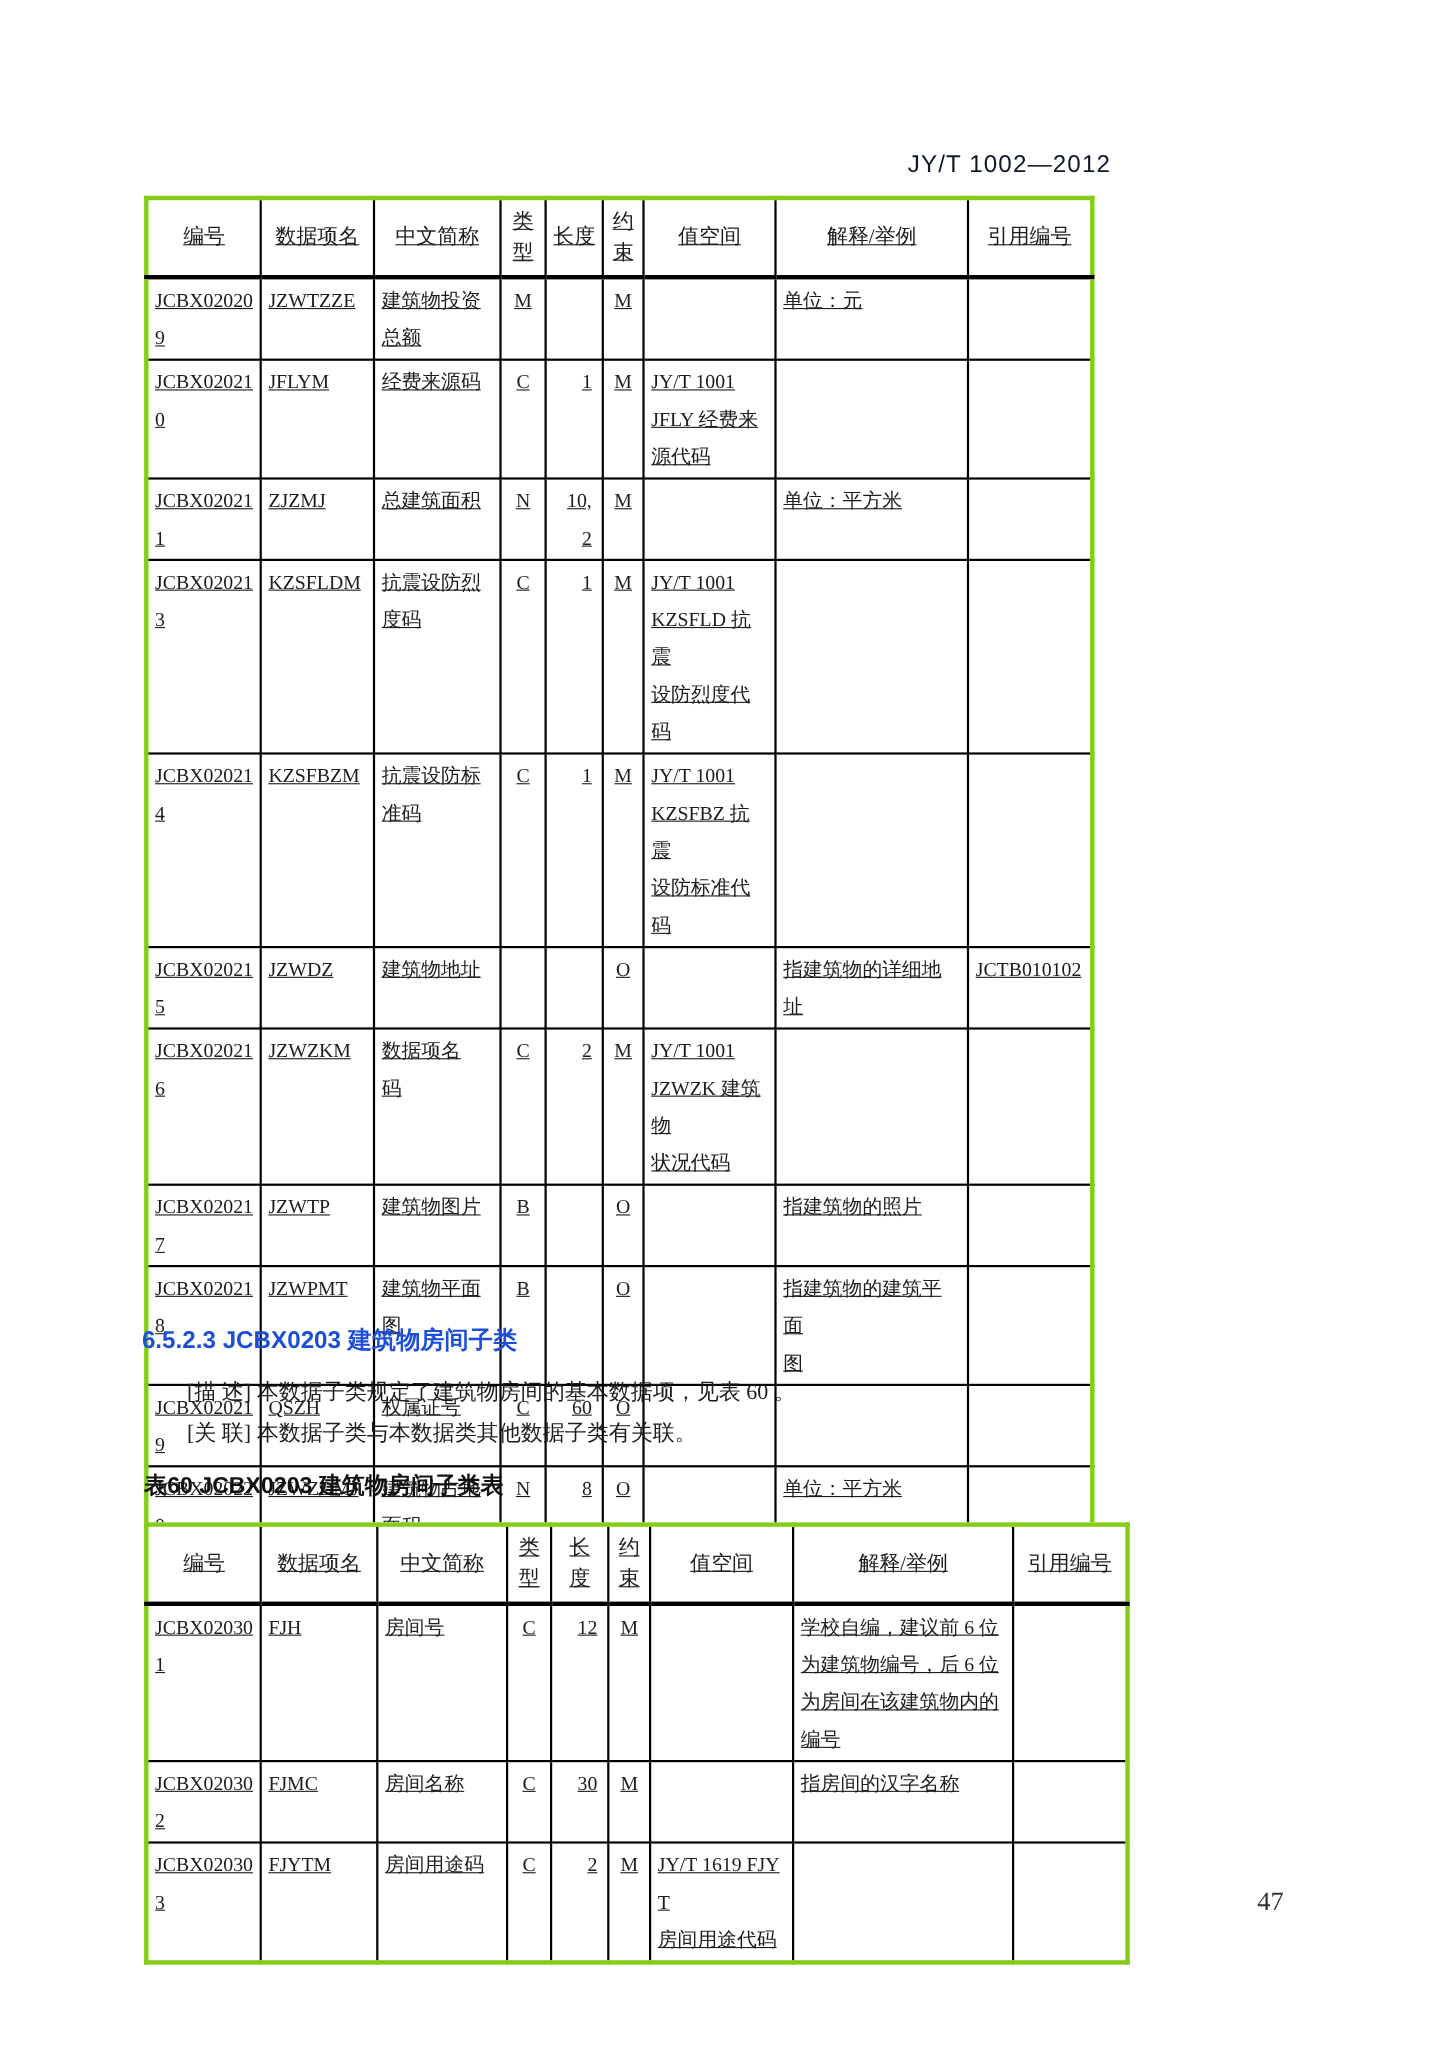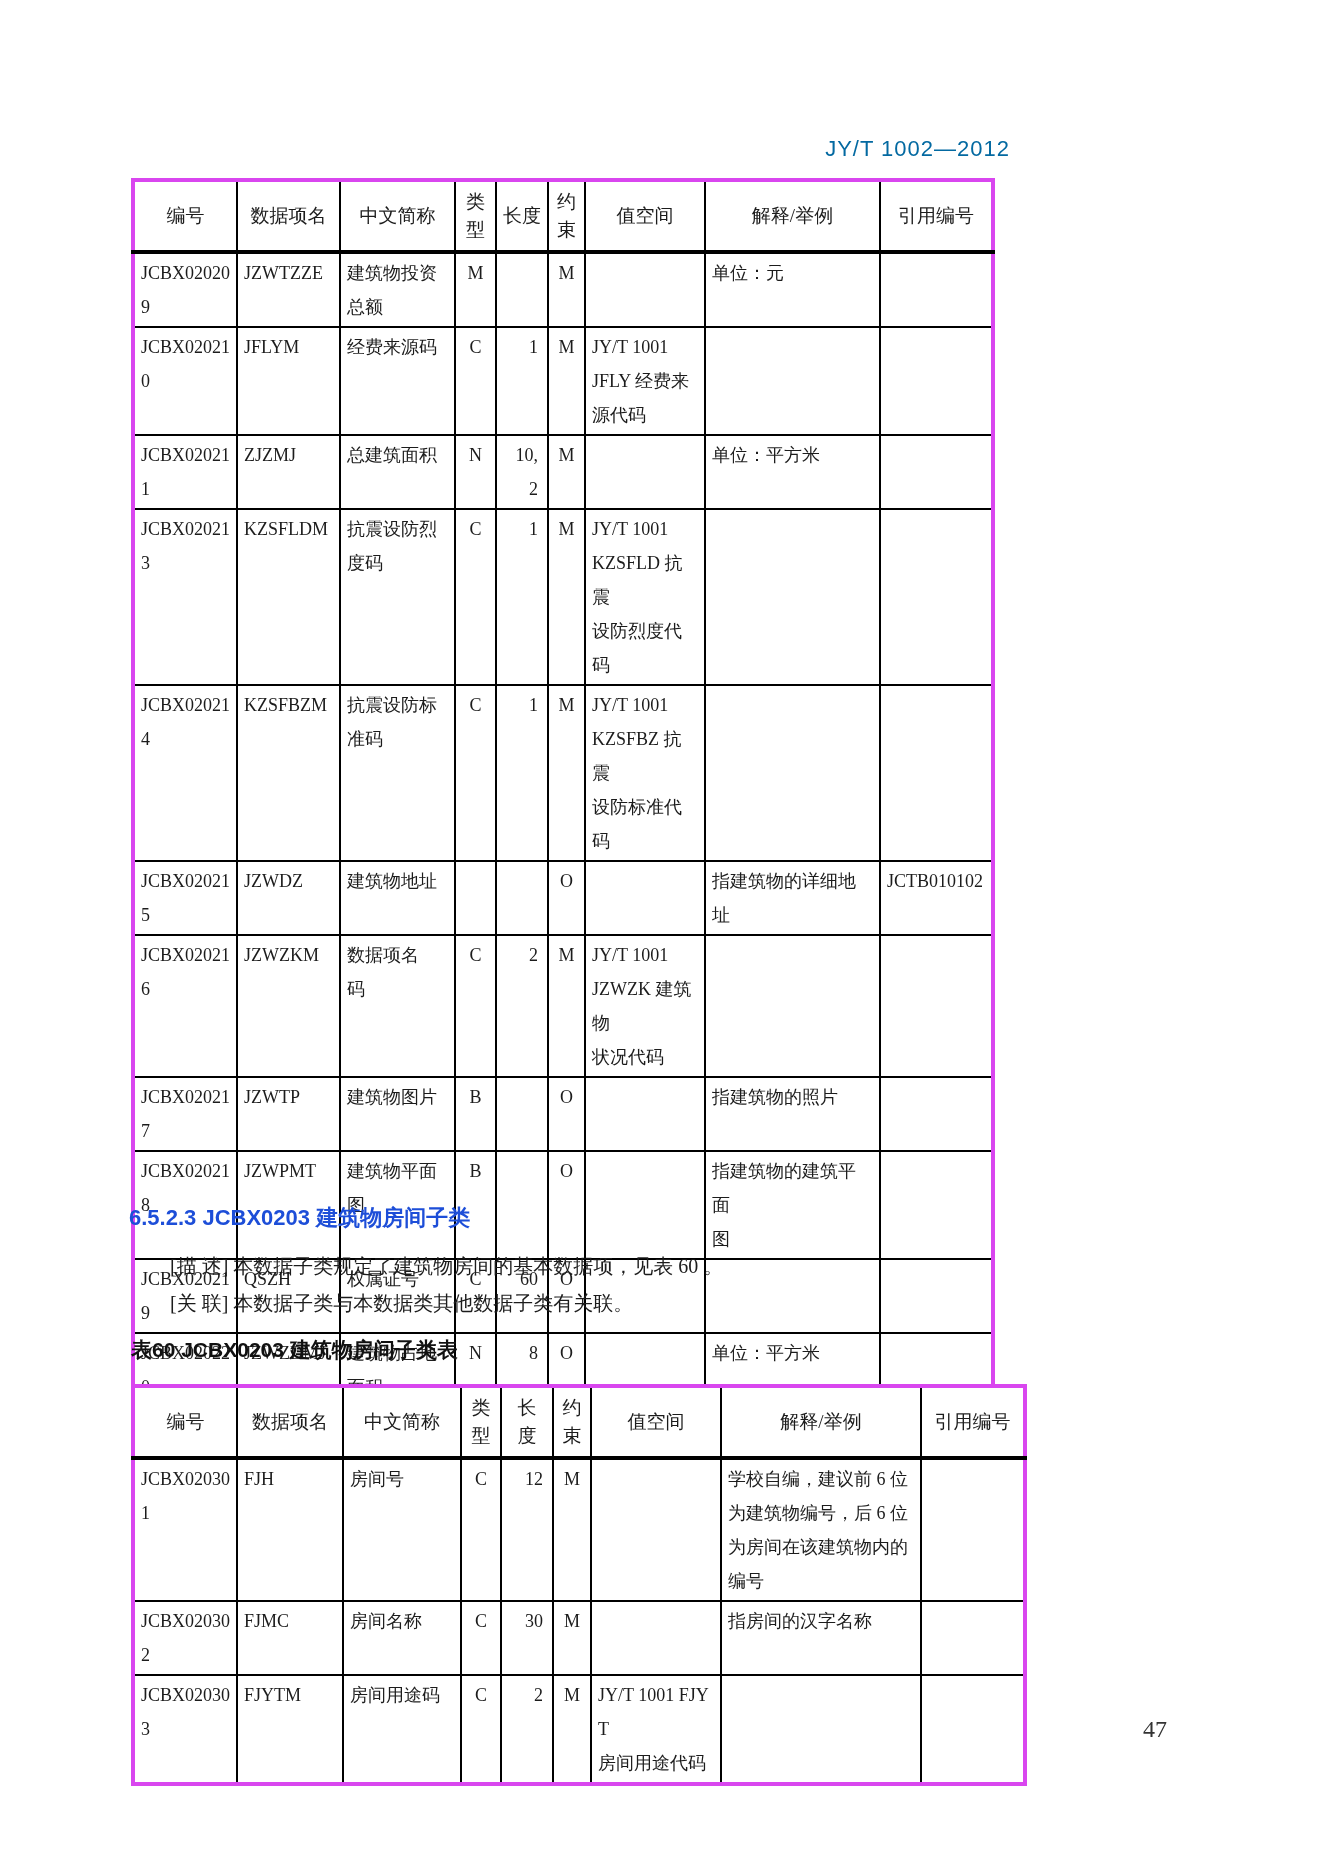--- a/index.html
+++ b/index.html
@@ -14,28 +14,29 @@
   }
   .doc-code{
     position:absolute;
     top:136px;
     left:0;
     width:1010px;
     text-align:right;
     font-family:"Liberation Sans","DejaVu Sans",sans-serif;
     font-size:22px;
     letter-spacing:1px;
-    color:#0369a1;
+    color:#0f172a;
   }
   table.data{
     position:absolute;
     border-collapse:collapse;
     table-layout:fixed;
-    border:4px solid #d946ef;
+    border:4px solid #84cc16;
     background:#fff;
+    text-decoration:underline;
   }
   table.t1{top:178px;left:131px;width:860px;}
   table.t2{top:1384px;left:131px;width:892px;}
   table.data th{
     border:2px solid #000;
     border-bottom:4px solid #000;
     font-weight:normal;
     font-size:19px;
     text-align:center;
     vertical-align:middle;
@@ -340,21 +341,21 @@
           <td class="c7">指房间的汉字名称</td>
           <td class="c8"></td>
         </tr>
         <tr>
           <td class="c0">JCBX020303</td>
           <td class="c1">FJYTM</td>
           <td class="c2">房间用途码</td>
           <td class="c3">C</td>
           <td class="c4">2</td>
           <td class="c5">M</td>
-          <td class="c6">JY/T 1001 FJYT
+          <td class="c6">JY/T 1619 FJYT
 房间用途代码</td>
           <td class="c7"></td>
           <td class="c8"></td>
         </tr>
       </tbody>
   </table>
 
   <div class="page-num">47</div>
 
 </div>

